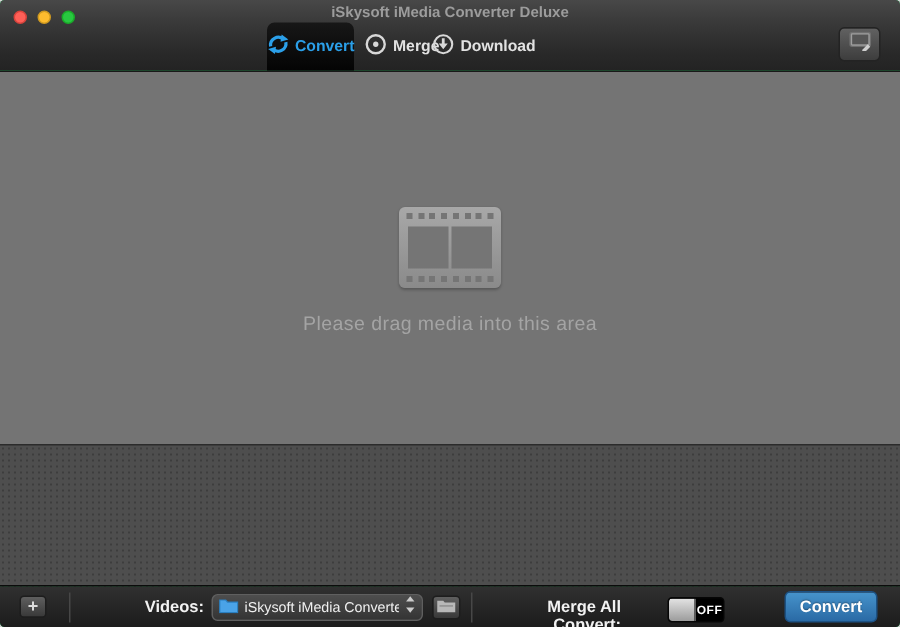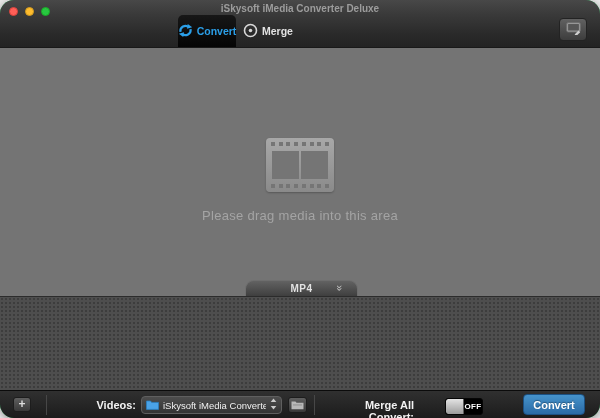--- a/index.html
+++ b/index.html
@@ -1,16 +1,16 @@
 <!DOCTYPE html>
 <html><head>
 <meta charset="utf-8">
 <style>
   html,body{margin:0;padding:0;background:#ececec;font-family:"Liberation Sans",sans-serif;}
-  .window{position:relative;width:600px;height:418px;border-radius:14px;overflow:hidden;background:#22c55e;box-shadow:0 2px 10px rgba(0,0,0,.4);}
+  .window{position:relative;width:600px;height:418px;border-radius:3px;overflow:hidden;background:#22c55e;box-shadow:0 2px 10px rgba(0,0,0,.4);}
 
   
   .header{position:absolute;top:0;left:0;right:0;height:47px;background:linear-gradient(180deg,#484848 0%,#3a3a3a 30%,#2a2a2a 72%,#232323 100%);border-bottom:1px solid #191919;}
   .win-title{position:absolute;top:3px;left:0;width:100%;text-align:center;font-size:10px;font-weight:bold;color:#9c9c9c;}
   .tl{position:absolute;top:7px;left:9px;display:flex;gap:7px;}
   .tl span{width:9px;height:9px;border-radius:50%;display:block;}
   .tl .r{background:#ff5f57;border:1px solid #d8433c;box-sizing:border-box;}
   .tl .y{background:#febc2e;border:1px solid #d09a20;box-sizing:border-box;}
   .tl .g{background:#28c840;border:1px solid #1aab29;box-sizing:border-box;}
   .tool-tab{position:absolute;top:15px;height:32px;display:flex;align-items:center;gap:4px;font-size:10.5px;font-weight:bold;color:#e2e2e2;}
@@ -79,20 +79,29 @@
     <div class="tool-tab burn">
       <span>
         <svg width="15" height="15" viewBox="0 0 16 16">
           <circle cx="8" cy="8" r="6.4" fill="none" stroke="#d8d8d8" stroke-width="1.7"></circle>
           <circle cx="8" cy="8" r="1.9" fill="#d8d8d8"></circle>
         </svg>
       </span>
       <span>Merge</span>
     </div>
 
+    <div class="tool-tab download">
+      <span>
+        <svg width="15" height="15" viewBox="0 0 16 16">
+          <circle cx="8" cy="8" r="6.4" fill="none" stroke="#d8d8d8" stroke-width="1.5"></circle>
+          <path d="M7 3.8h2v3.6h2.2L8 11.6 4.8 7.4H7z" fill="#d8d8d8"></path>
+        </svg>
+      </span>
+      <span>Download</span>
+    </div>
 
     <div class="media-btn">
       <span>
         <svg width="15" height="13" viewBox="0 0 16 14">
           <rect x="0.7" y="0.7" width="14.6" height="10" rx="1.5" fill="#9e9e9e" stroke="#6f6f6f"></rect>
           <rect x="2.2" y="2.2" width="11.6" height="7" fill="#565656"></rect>
           <path d="M9.2 13.4 l4.2-4.2 1.8 1.8 -4.2 4.2z" fill="#cfcfcf"></path>
         </svg>
       </span>
     </div>
@@ -121,24 +130,20 @@
           <i></i>
           <i></i>
           <i></i>
           <i></i>
           <i></i>
         </div>
     </div>
     <div class="drop-text">Please drag media into this area</div>
   </div>
 
-  <div class="format-tab">
-    <span class="lbl">MP4</span>
-    <span class="chev">»</span>
-  </div>
 
   <div class="panel">
     
     
 
     
     
 
     
     

